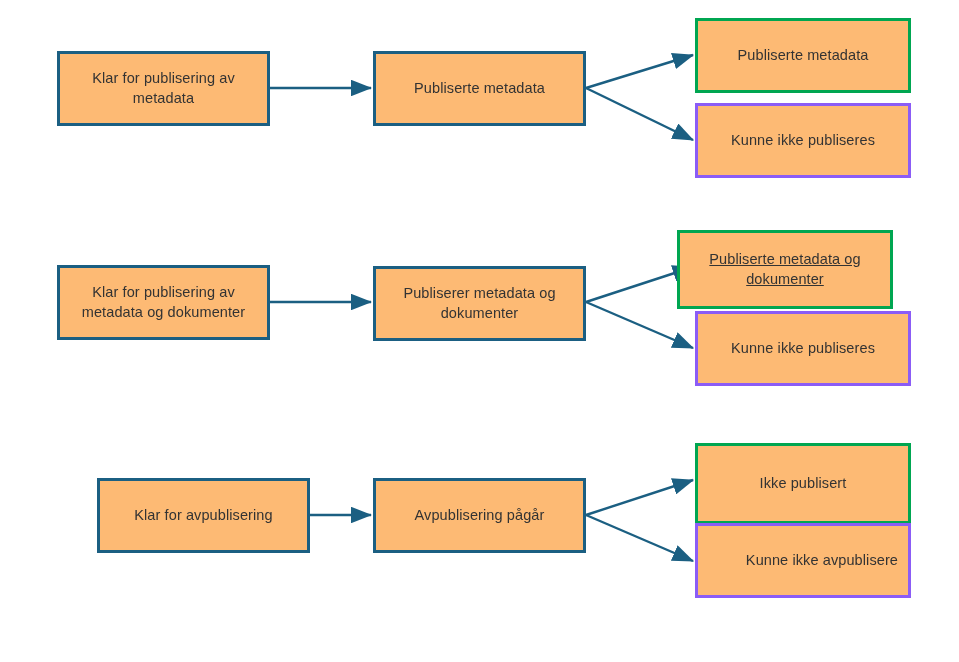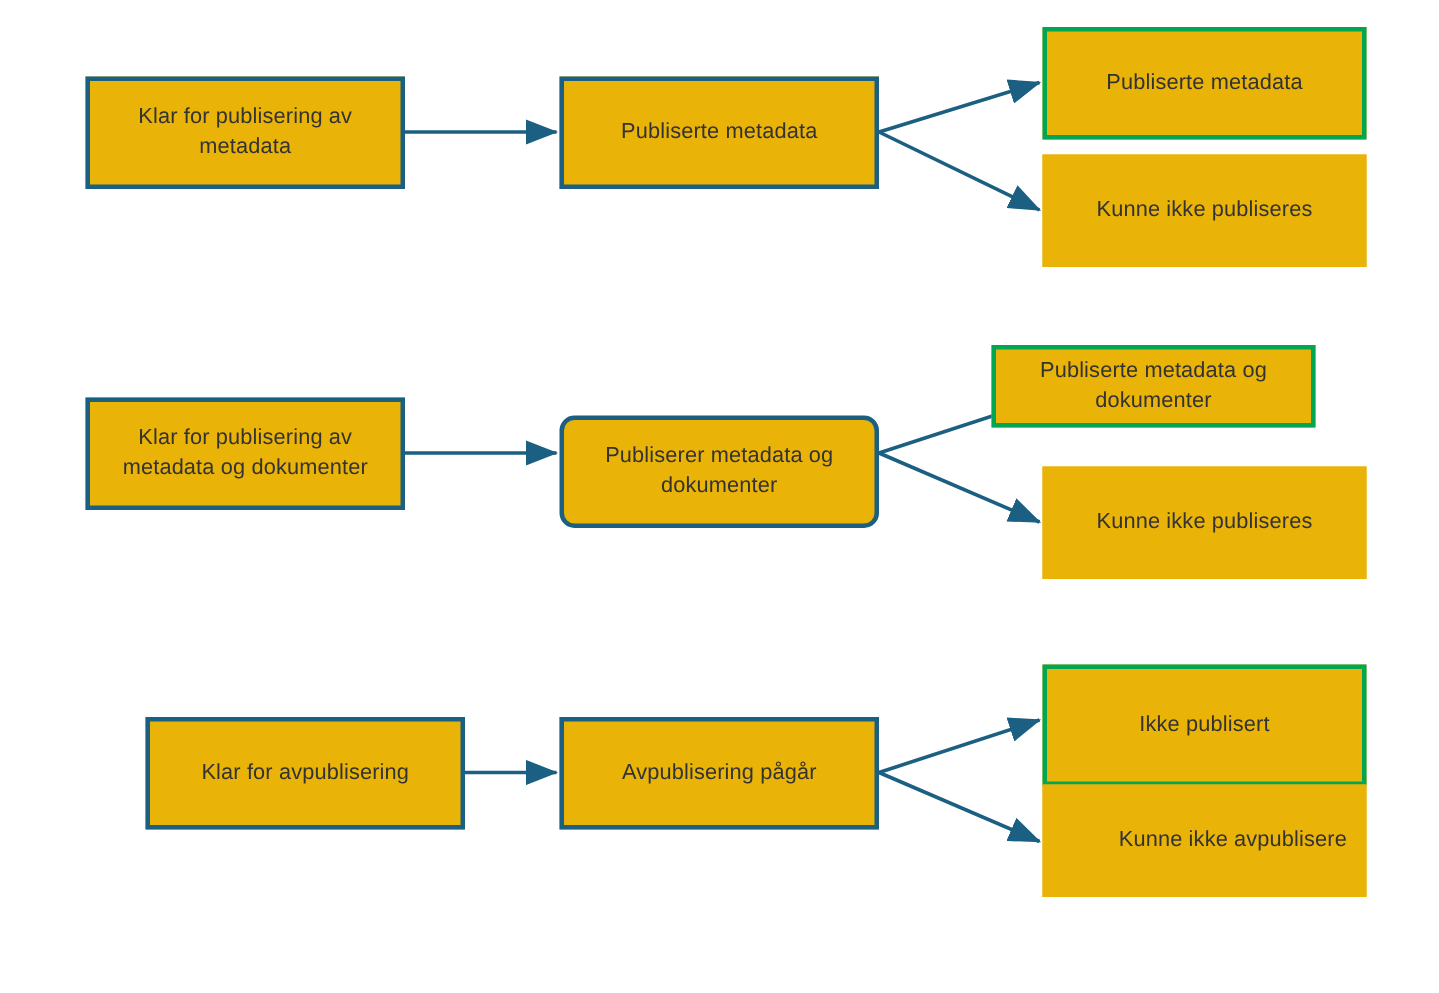--- a/index.html
+++ b/index.html
@@ -26,40 +26,40 @@
     height: 662px;
     pointer-events: none;
   }
   .node {
     position: absolute;
     box-sizing: border-box;
     display: flex;
     align-items: center;
     justify-content: center;
     text-align: center;
-    background: #eab308;
+    background: #fdba74;
     color: #333333;
     font-size: 14.5px;
     line-height: 1.35;
     padding: 4px 10px;
     letter-spacing: 0.1px;
   }
   .node-label {
     display: block;
     white-space: pre-line;
   }
   .node.state-ready,
   .node.state-progress {
     border: 3px solid #1b5f82;
   }
   .node.state-success {
     border: 3px solid #00a651;
   }
   .node.state-error {
-    border: 3px solid #eab308;
+    border: 3px solid #8b5cf6;
   }
 </style>
 </head>
 <body>
 
 <div id="canvas">
 
   <svg id="edge-layer" viewBox="0 0 959 662" width="959" height="662" xmlns="http://www.w3.org/2000/svg">
     <defs>
       <marker id="arrowhead" markerWidth="9" markerHeight="7" refX="8.5" refY="3.5" orient="auto" markerUnits="strokeWidth">
@@ -90,25 +90,25 @@
       <div class="node state-success" style="left: 695px; top: 18px; width: 216px; height: 75px;">
         <span class="node-label">Publiserte metadata</span>
       </div>
       <div class="node state-error" style="left: 695px; top: 103px; width: 216px; height: 75px;">
         <span class="node-label">Kunne ikke publiseres</span>
       </div>
       <div class="node state-ready" style="left: 57px; top: 265px; width: 213px; height: 75px;">
         <span class="node-label">Klar for publisering av
 metadata og dokumenter</span>
       </div>
-      <div class="node state-progress" style="left: 373px; top: 277px; width: 213px; height: 75px; border-radius: 10px;">
+      <div class="node state-progress" style="left: 373px; top: 266px; width: 213px; height: 75px;">
         <span class="node-label">Publiserer metadata og
 dokumenter</span>
       </div>
-      <div class="node state-success" style="left: 661px; top: 230px; width: 216px; height: 55px;">
+      <div class="node state-success" style="left: 677px; top: 230px; width: 216px; height: 79px; text-decoration: underline;">
         <span class="node-label">Publiserte metadata og
 dokumenter</span>
       </div>
       <div class="node state-error" style="left: 695px; top: 311px; width: 216px; height: 75px;">
         <span class="node-label">Kunne ikke publiseres</span>
       </div>
       <div class="node state-ready" style="left: 57px; top: 478px; width: 213px; height: 75px; margin-left: 40px;">
         <span class="node-label">Klar for avpublisering</span>
       </div>
       <div class="node state-progress" style="left: 373px; top: 478px; width: 213px; height: 75px; align-items: center;">

